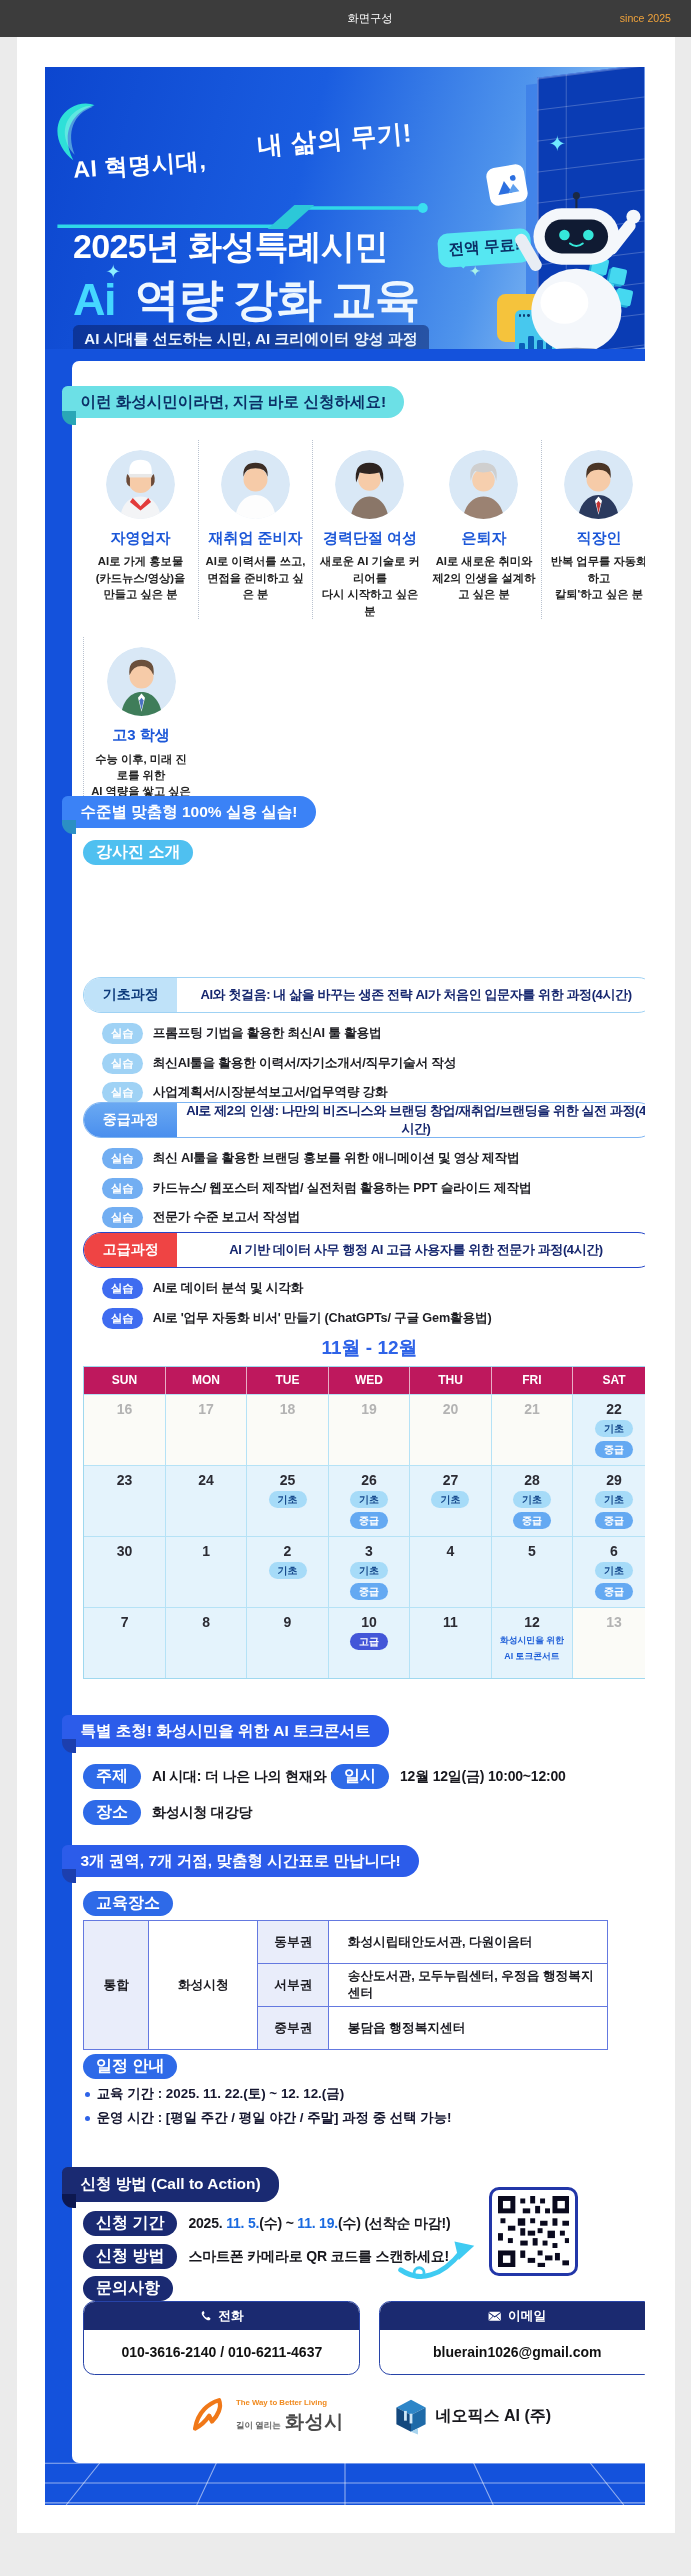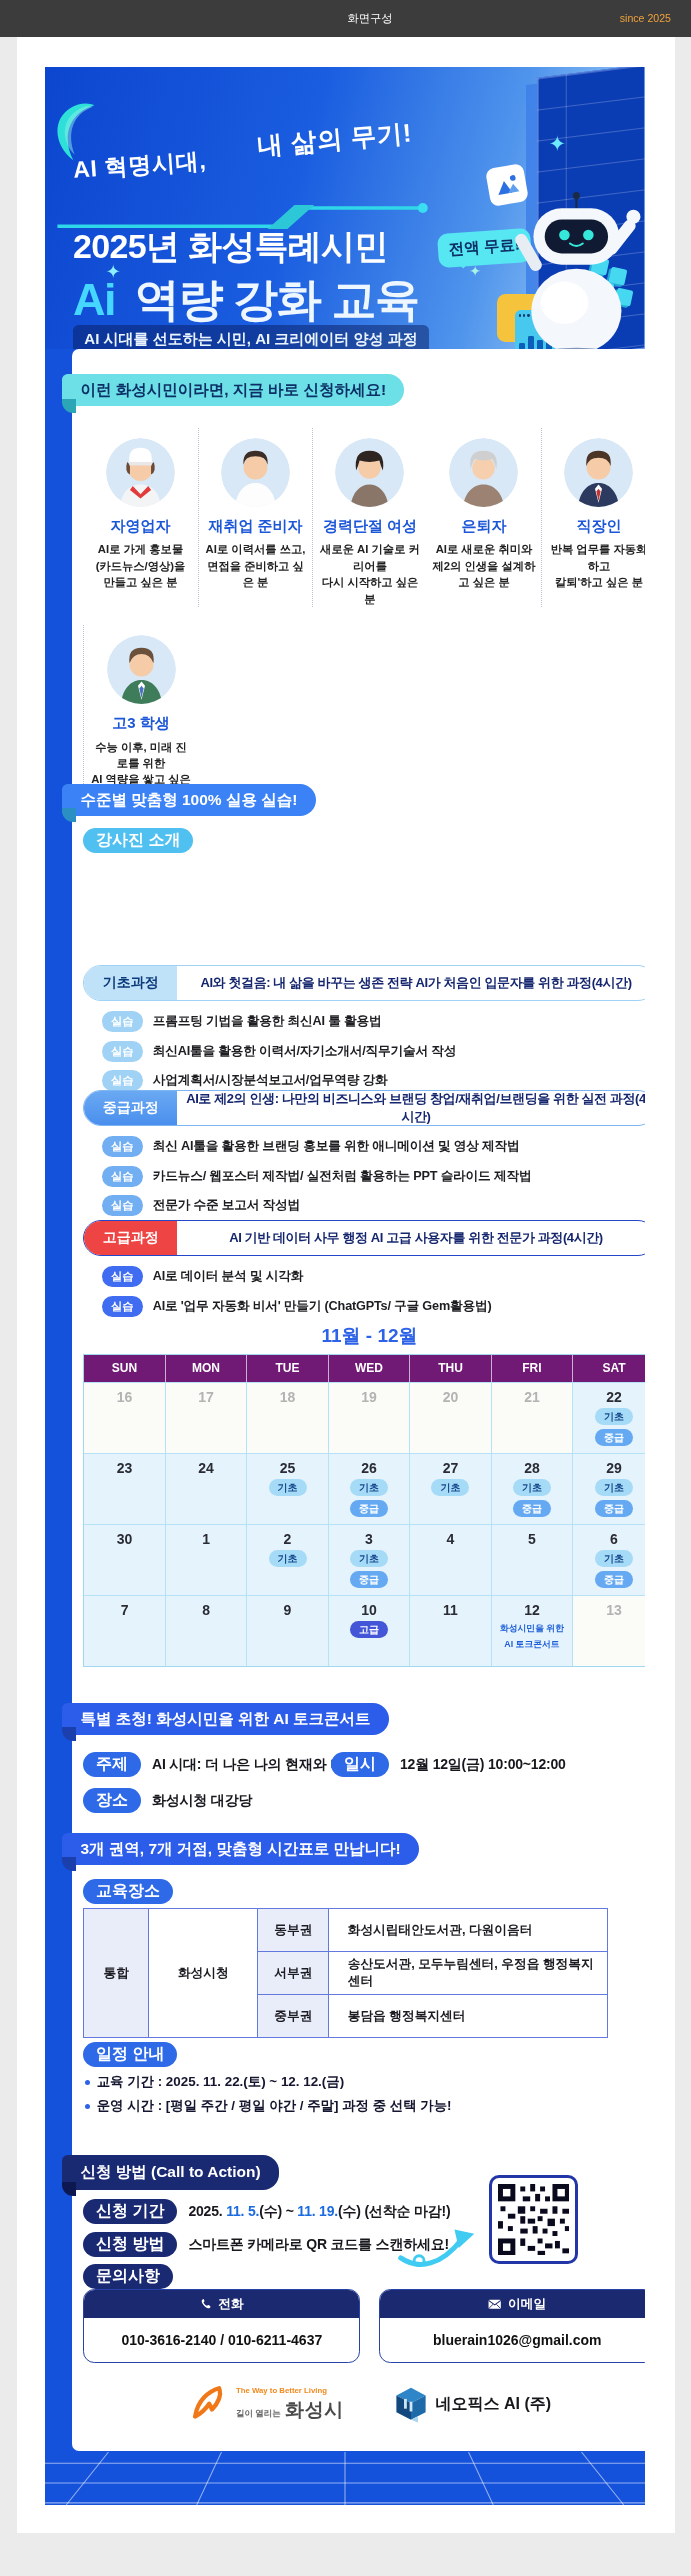--- a/index.html
+++ b/index.html
@@ -44,21 +44,21 @@
   .cube{position:absolute;width:15.5px;height:15.5px;background:#45d8f0;transform:rotate(12deg);border-radius:2.1px;box-shadow:-2.1px 2.1px 0 #1fa8d8;}
   .cube.c2{left:18.4px;top:10px;}.cube.c3{left:5.6px;top:24px;}.cube.c4{left:24px;top:31px;}
   .gold-chip{position:absolute;left:452px;top:227px;width:48px;height:48px;background:#f5c33c;border-radius:8.5px;}
   .mini-chart{position:absolute;left:470px;top:243px;width:44px;height:49px;background:#47c8ee;border-radius:5.6px;padding:4.2px 3.5px 0;}
   .mini-chart .dots{height:4.2px;display:flex;gap:1.4px;}
   .mini-chart .dots i{width:2.8px;height:2.8px;background:#0e3a70;border-radius:50%;}
   .mini-chart .bars{display:flex;align-items:flex-end;gap:2.8px;height:32px;margin-top:2.8px;}
   .mini-chart .bars i{width:6.4px;background:#0b5fb8;border-radius:1.4px 1.4px 0 0;}
   .robot{position:absolute;right:-4.2px;bottom:-10px;}
   
-  .card{position:absolute;left:27px;top:282px;width:595px;height:2102px;background:#fff;border-radius:7px;}
+  .card{position:absolute;left:27px;top:294px;width:595px;height:2102px;background:#fff;border-radius:7px;}
   .sec{position:absolute;left:11.3px;right:11.3px;}
   
   .ribbon{position:absolute;left:-10px;height:32px;border-radius:5.6px 16px 16px 5.6px;display:flex;align-items:center;
         padding:0 18.4px;font-size:15.5px;font-weight:800;z-index:2;white-space:nowrap;}
   .ribbon::after{content:"";position:absolute;left:0px;bottom:-6.4px;width:14px;height:14px;border-radius:0 0 0 11.3px;z-index:-1;}
   .rb-cyan{background:#6ce0e6;color:#0b2f66;}.rb-cyan::after{background:#2aa6b6;}
   .rb-sky{background:#3b82f6;color:#fff;}.rb-sky::after{background:#2b8fc4;}
   .rb-royal{background:#2c5cea;color:#fff;}.rb-royal::after{background:#1c3fae;}
   .rb-navy{background:#1a2a72;color:#fff;}.rb-navy::after{background:#0d1850;}
   
@@ -90,21 +90,21 @@
   .prac-row{display:flex;align-items:center;gap:10px;margin-bottom:8.5px;}
   .prac-pill{width:41px;height:21px;border-radius:10.6px;display:flex;align-items:center;justify-content:center;
         color:#fff;font-size:11.3px;font-weight:800;flex:none;}
   .crs-basic .prac-pill{background:#9fd2f5;}
   .crs-mid .prac-pill{background:#72aef2;}
   .crs-adv .prac-pill{background:#3f6cf0;}
   .prac-text{font-size:12.7px;font-weight:700;color:#1d1d22;letter-spacing:-0.2px;}
   
   .cal-title{top:974px;text-align:center;color:#2e63e8;font-size:19px;font-weight:800;}
   .cal{top:1005px;border:0.7px solid #9fd8ef;}
-  .cal-head{display:grid;grid-template-columns:repeat(7,1fr);background:#701a75;}
+  .cal-head{display:grid;grid-template-columns:repeat(7,1fr);background:#be185d;}
   .cal-head div{height:27px;line-height:27px;text-align:center;color:#fff;font-size:12px;font-weight:800;border-right:0.7px solid rgba(255,255,255,.65);}
   .cal-head div:last-child{border-right:none;}
   .cal-grid{display:grid;grid-template-columns:repeat(7,1fr);}
   .cal-cell{height:71px;border-right:0.7px solid #b5e2f6;border-top:0.7px solid #b5e2f6;background:#e4f3fc;text-align:center;padding-top:5.6px;box-sizing:border-box;}
   .cal-grid .cal-cell:nth-child(7n){border-right:none;}
   .cal-cell.muted{background:#fbfbf7;}
   .cal-num{font-size:14px;font-weight:700;color:#2b2b33;}
   .muted .cal-num{color:#b3b3b3;font-weight:600;}
   .cal-badge{display:block;width:38px;height:17px;line-height:17px;border-radius:8.5px;margin:3.5px auto 0;font-size:10px;font-weight:800;}
   .cal-badge.basic{background:#a6dbf8;color:#174a8c;}

